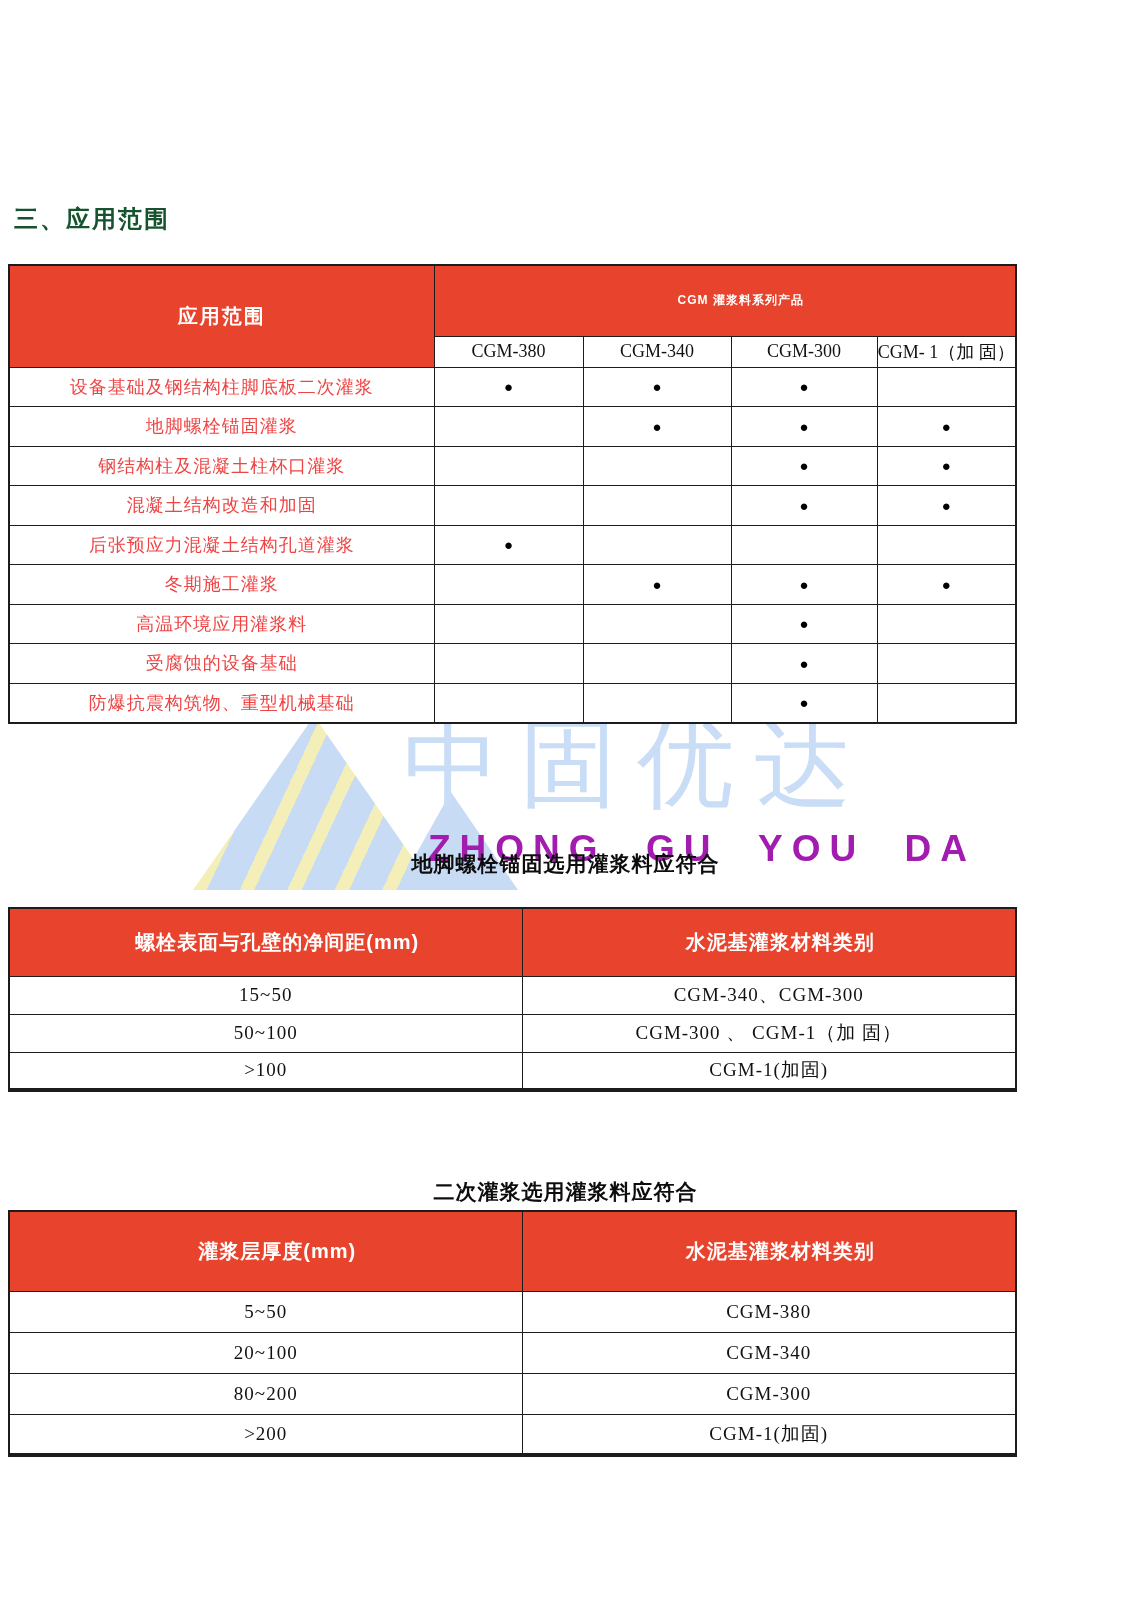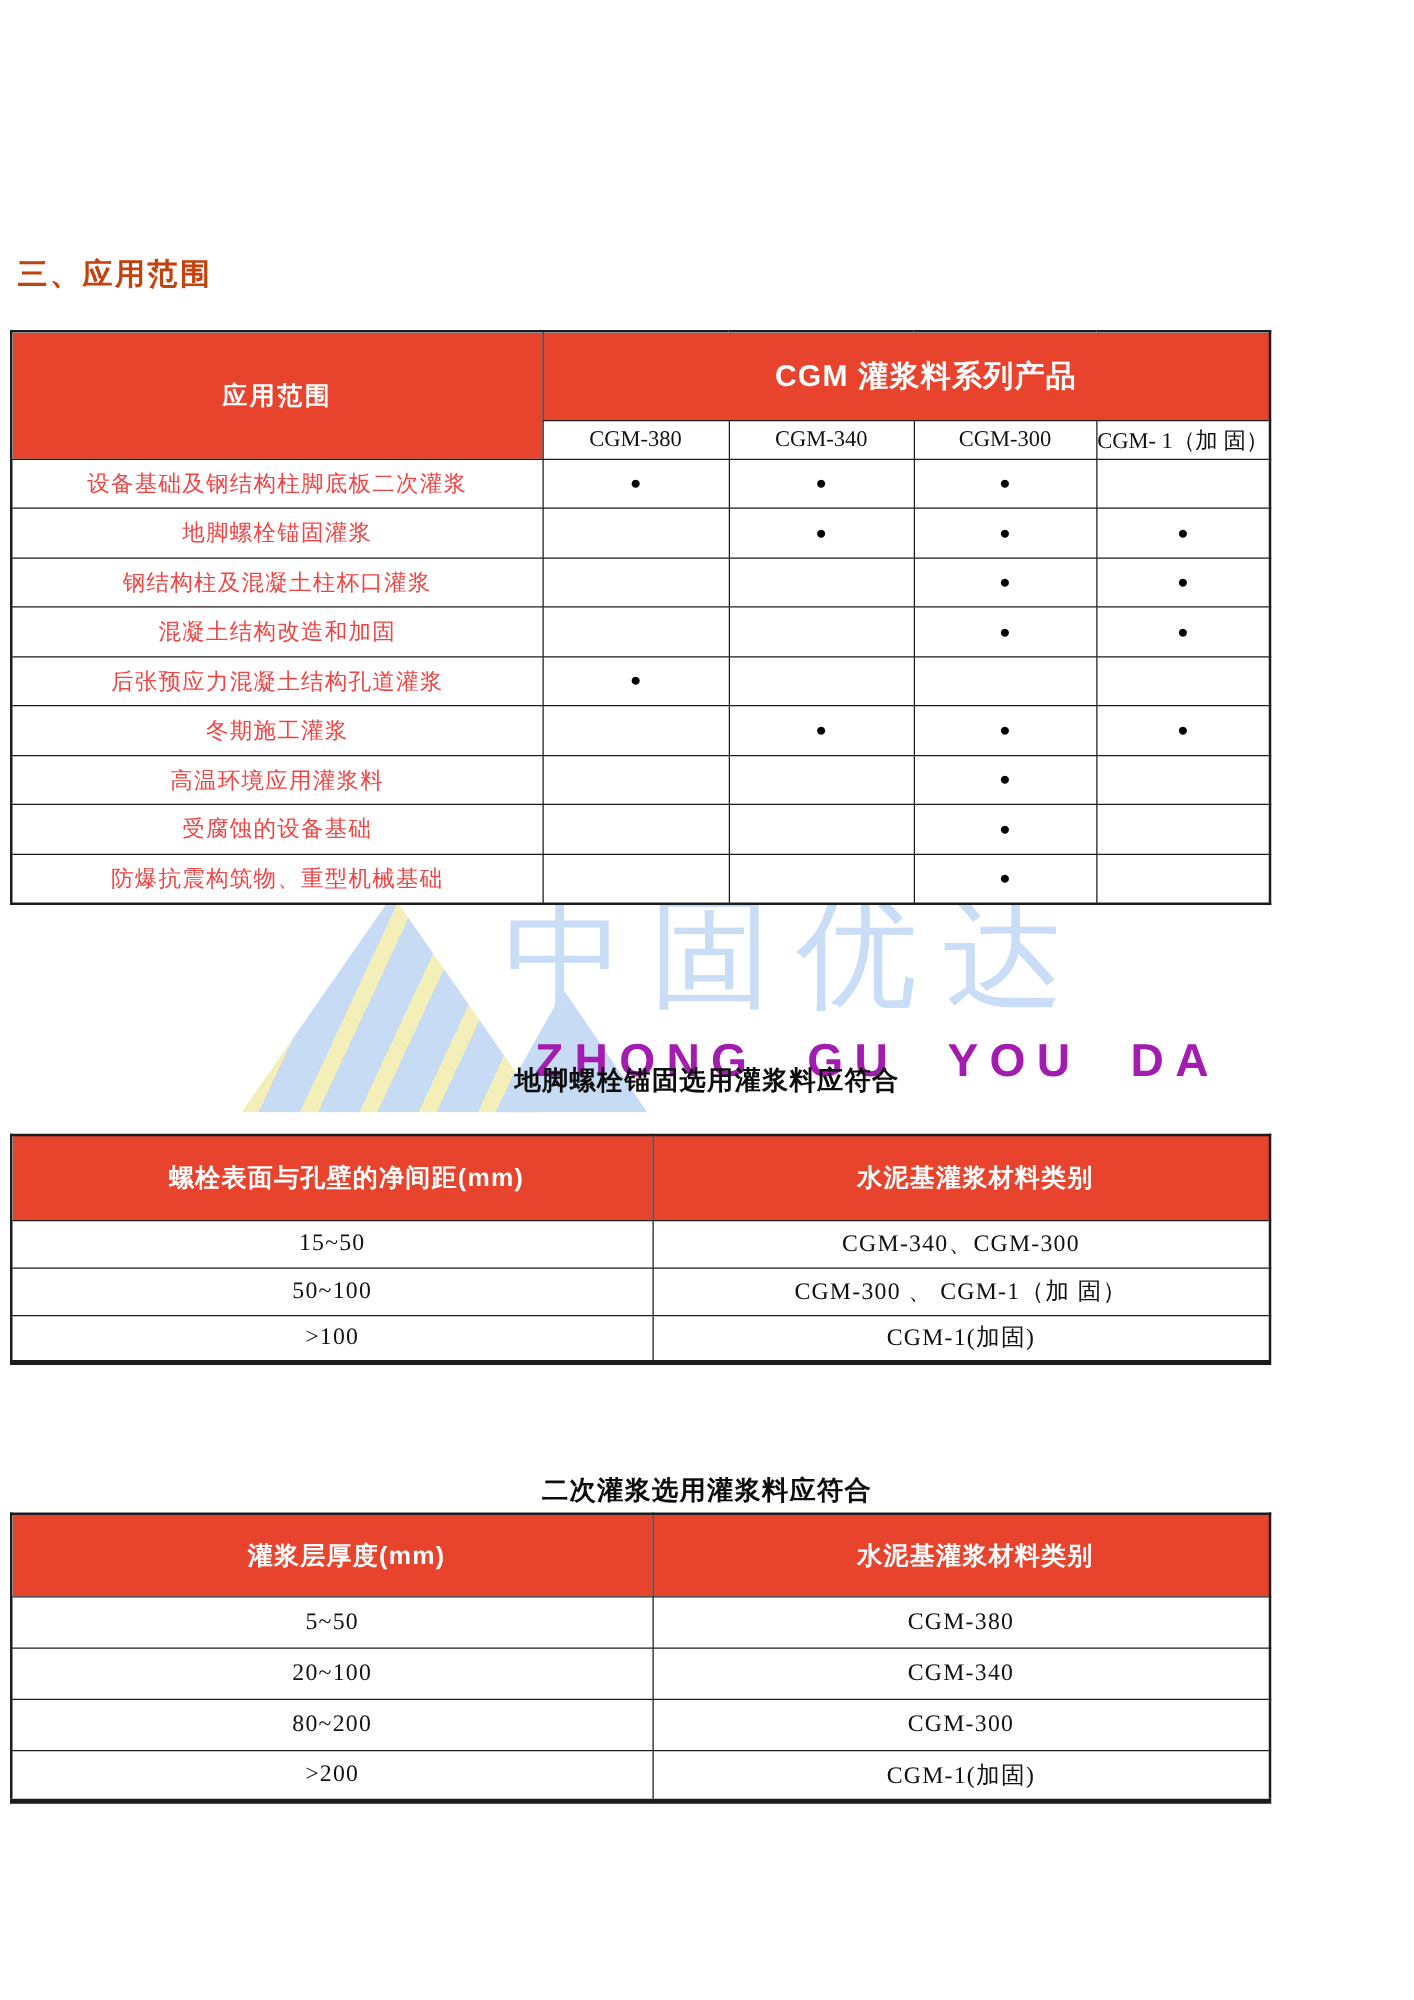--- a/index.html
+++ b/index.html
@@ -1,45 +1,45 @@
 <!DOCTYPE html>
 <html><head>
 <meta charset="utf-8">
 <style>
   html,body{margin:0;padding:0;background:#ffffff;}
   .page{position:relative;width:1131px;height:1600px;background:#ffffff;overflow:hidden;
         font-family:"Liberation Sans",sans-serif;}
 
   
   .section-title{position:absolute;left:14px;top:203px;font-size:24px;font-weight:bold;
-                 color:#c2410c;letter-spacing:2px;z-index:2;}
+                 color:#14532d;letter-spacing:2px;z-index:2;}
 
   
   table{border-collapse:collapse;table-layout:fixed;position:absolute;z-index:1;background:#fff;}
   td{border:1px solid #1c1c1c;text-align:center;vertical-align:middle;padding:0;overflow:hidden;}
   .red{background:#E8432D;color:#ffffff;font-weight:bold;font-family:"Liberation Sans",sans-serif;}
 
   
   .t1{left:8px;top:264px;width:1007px;border:2px solid #1c1c1c;}
   .t1 .corner{font-size:20px;letter-spacing:2px;}
-  .t1 .group{font-size:24px;letter-spacing:1px;padding-left:32px;}
+  .t1 .group{font-size:12px;letter-spacing:1px;padding-left:32px;}
   .t1 tr.head-top{height:71px;}
   .t1 tr.head-sub{height:31px;}
   .t1 tr.data{height:39.5px;}
   .t1 .prod{font-family:"Liberation Serif","DejaVu Serif",serif;font-size:18px;color:#111;}
   .t1 .lbl{font-family:"Liberation Serif","DejaVu Serif",serif;font-size:18px;color:#ef4444;
            letter-spacing:1px;}
   .t1 .dot{font-size:15px;color:#000;line-height:1;}
 
   
   .t2{left:8px;top:907px;width:1007px;border:2px solid #1c1c1c;border-bottom-width:4px;}
   .t2 tr.head{height:68px;}
   .t2 tr.data{height:38px;}
   .t3{left:8px;top:1210px;width:1007px;border:2px solid #1c1c1c;border-bottom-width:4px;}
-  .t3 tr.head{height:66px;}
+  .t3 tr.head{height:80px;}
   .t3 tr.data{height:41px;}
   .two-col .hd{font-size:20px;letter-spacing:1px;padding-left:23px;}
   .two-col .val{font-family:"Liberation Serif","DejaVu Serif",serif;font-size:19px;color:#111;
                 letter-spacing:1px;}
 
   
   .mid-heading{position:absolute;left:0;width:1131px;text-align:center;font-size:21px;
                font-weight:bold;color:#0d0d0d;letter-spacing:1px;z-index:2;}
   .h-anchor{top:850px;}
   .h-secondary{top:1178px;}

